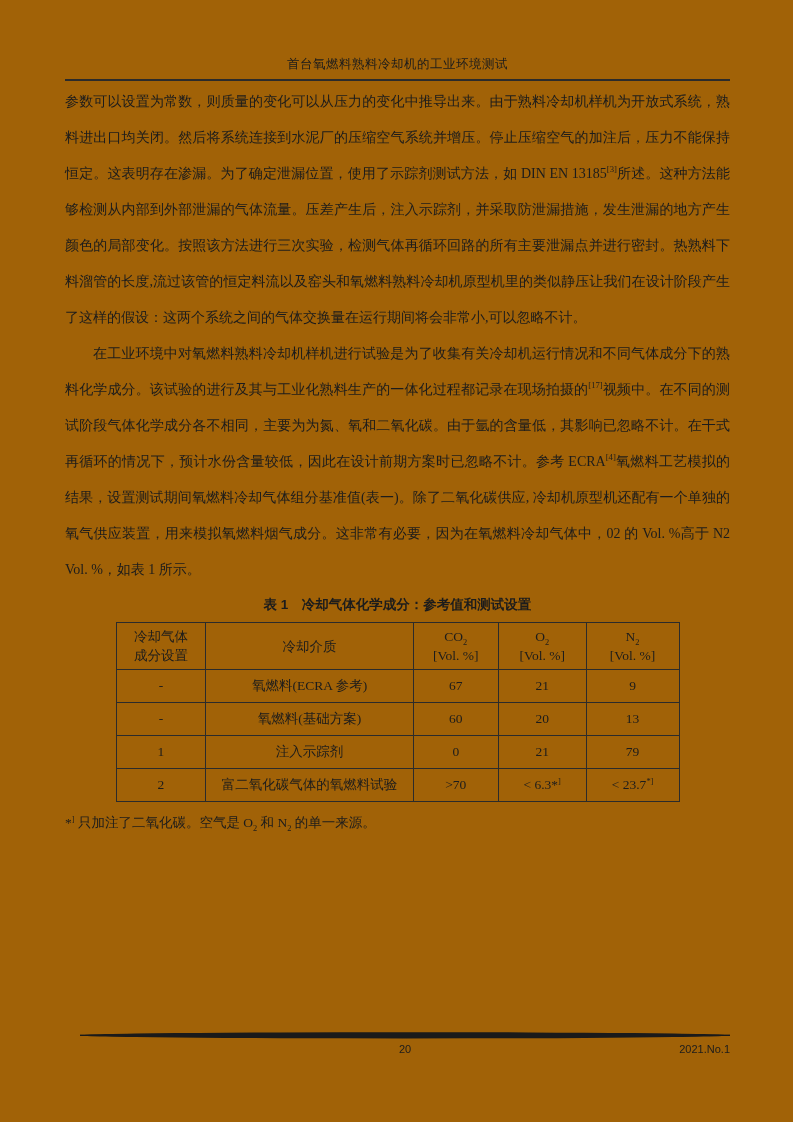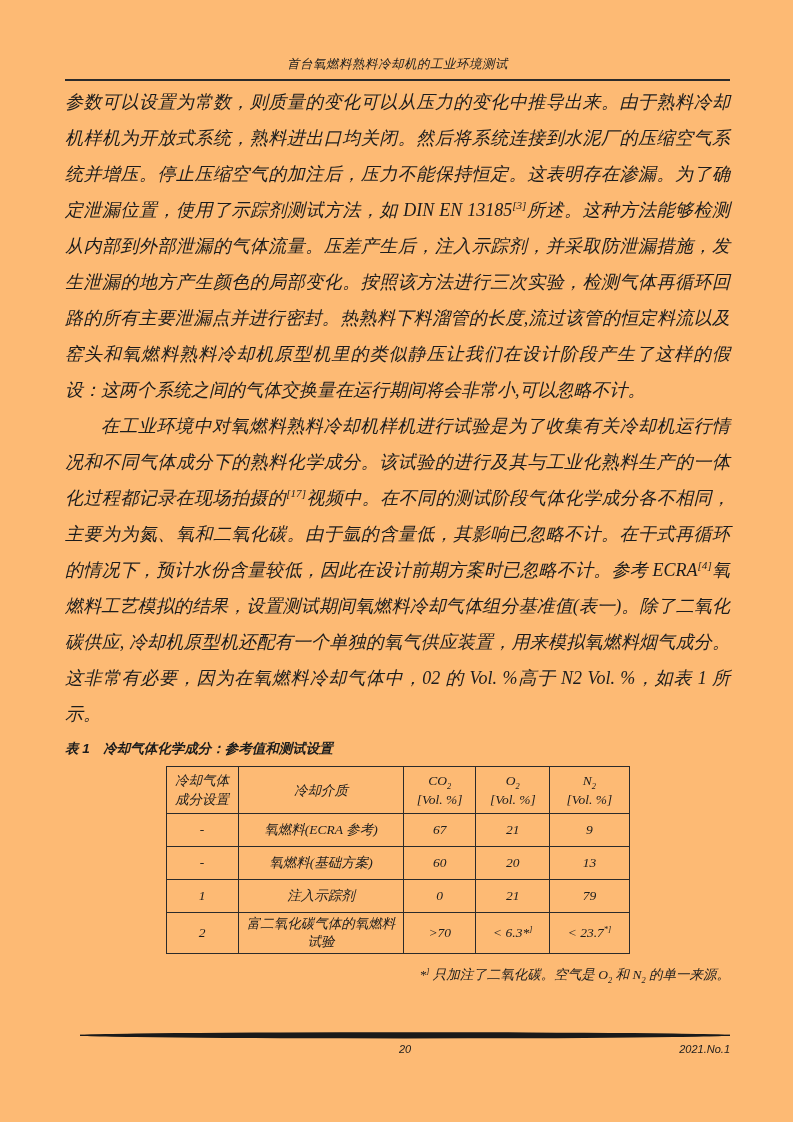--- a/index.html
+++ b/index.html
@@ -1,62 +1,62 @@
 <!DOCTYPE html>
 <html lang="zh"><head>
 <meta charset="utf-8">
 <style>
   html, body { margin: 0; padding: 0; background: #ffffff; }
   .page {
     position: relative;
     width: 793px;
     height: 1122px;
     margin: 0 auto;
-    background: #fdba74;
+    background: #a16207;
     box-sizing: border-box;
     padding: 0 63px 0 65px;
     font-family: "Liberation Serif", "DejaVu Serif", serif;
     color: #1c1c1c;
     overflow: hidden;
-    font-style: italic;
   }
   
   .header {
     padding-top: 56px;
     padding-bottom: 7px;
     text-align: center;
     border-bottom: 2px solid #2b2b2b;
   }
   .running-title {
     font-size: 12.5px;
     line-height: 16px;
     letter-spacing: 0.5px;
   }
   
   .main { padding-top: 3px; }
   .body-par {
     margin: 0;
-    font-size: 18px;
+    font-size: 14px;
     line-height: 36px;
     text-align: justify;
   }
   .body-par.indent { text-indent: 2em; }
   sup { font-size: 0.62em; vertical-align: super; line-height: 0; }
   sub { font-size: 0.62em; vertical-align: sub; line-height: 0; }
   
   .tbl-caption {
     margin-top: 7px;
+    text-align: center;
     font-family: "Liberation Sans", "DejaVu Sans", sans-serif;
     font-weight: bold;
     font-size: 13.5px;
     line-height: 20px;
   }
   table.data-table {
     margin: 7px auto 0 auto;
-    width: 464px;
+    width: 564px;
     border-collapse: collapse;
     border: 1.5px solid #2b2b2b;
     font-size: 13.5px;
     text-align: center;
   }
   table.data-table th, table.data-table td {
     border: 1px solid #2b2b2b;
     padding: 2px 4px;
     font-weight: normal;
     white-space: pre-line;
@@ -64,21 +64,21 @@
   table.data-table th { height: 42px; line-height: 19px; }
   table.data-table td { height: 28px; line-height: 18px; }
   col.c1 { width: 90px; }
   col.c2 { width: 208px; }
   col.c3 { width: 85px; }
   col.c4 { width: 88px; }
   col.c5 { width: 93px; }
   
   .footnotes {
     margin-top: 9px;
-    text-align: right;
+    text-align: left;
     font-size: 13.5px;
     line-height: 23px;
   }
   
   .footer {
     position: absolute;
     left: 80px;
     right: 63px;
     top: 1031px;
   }

